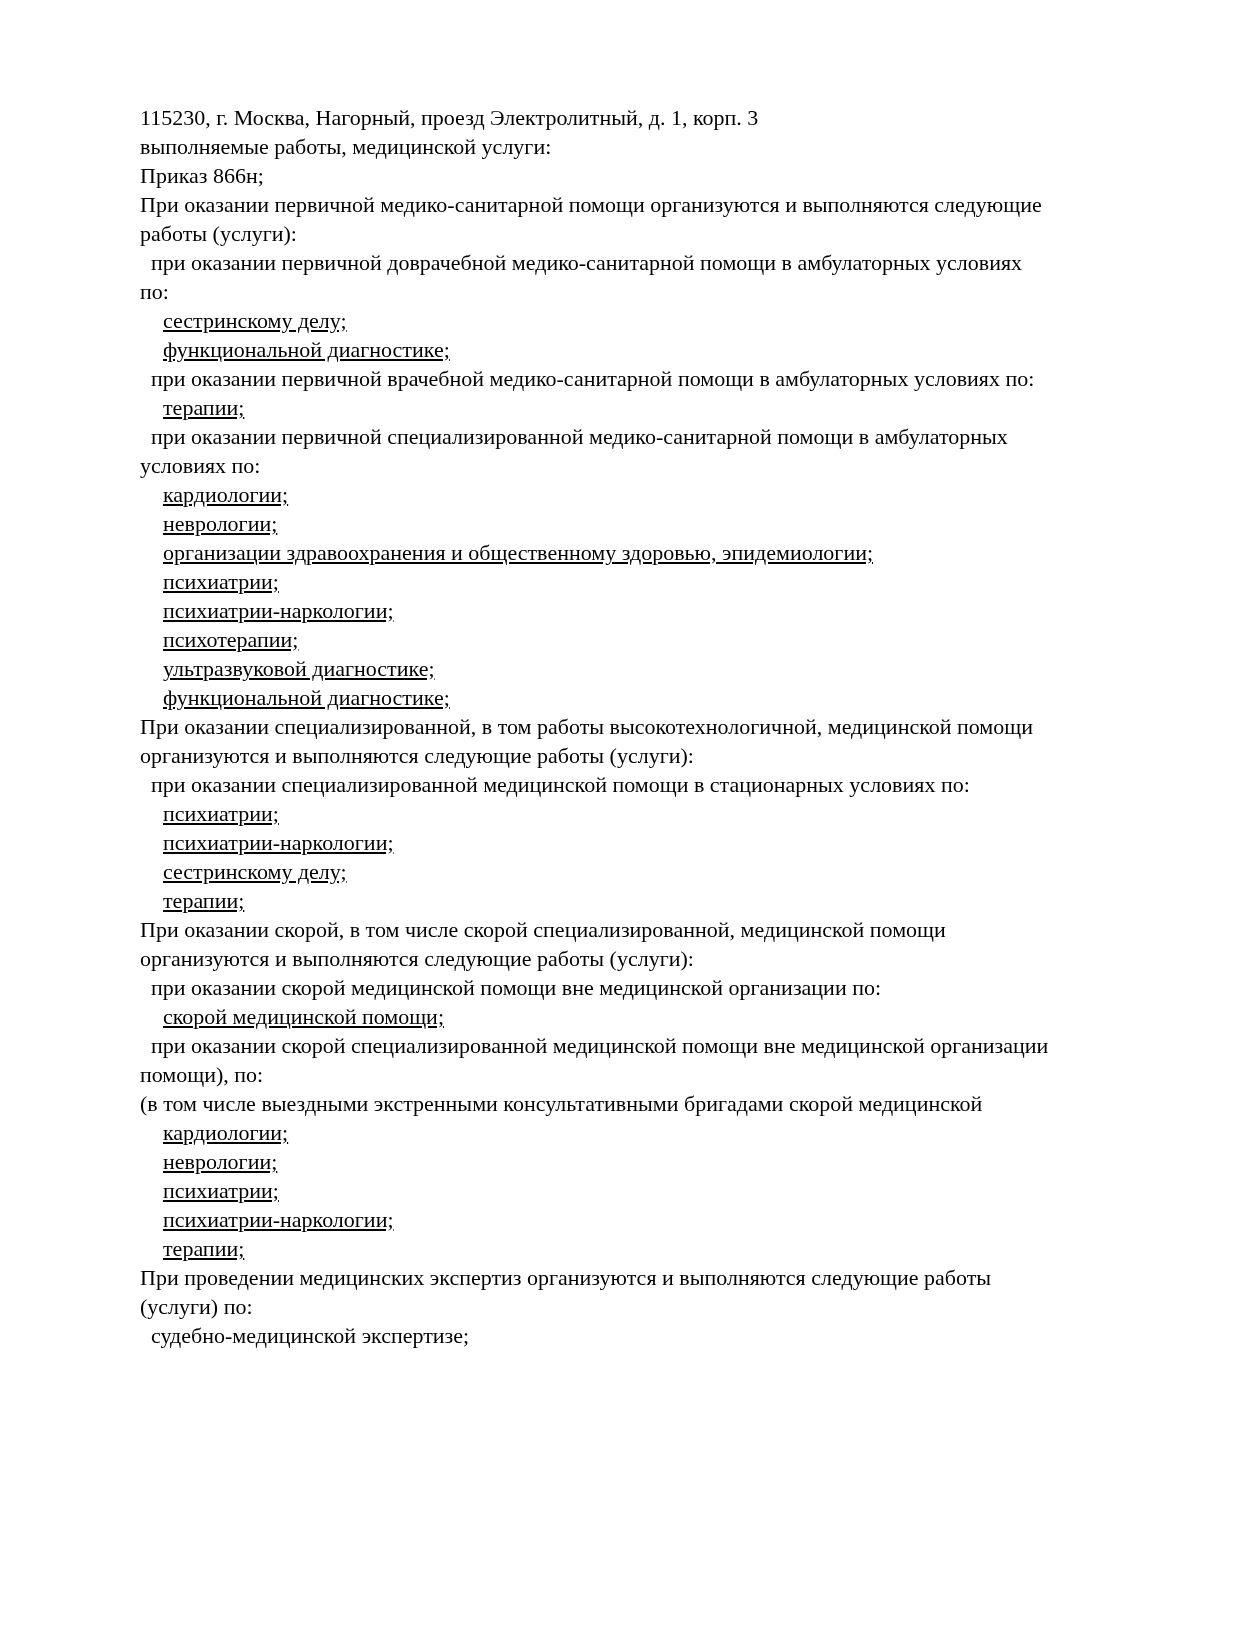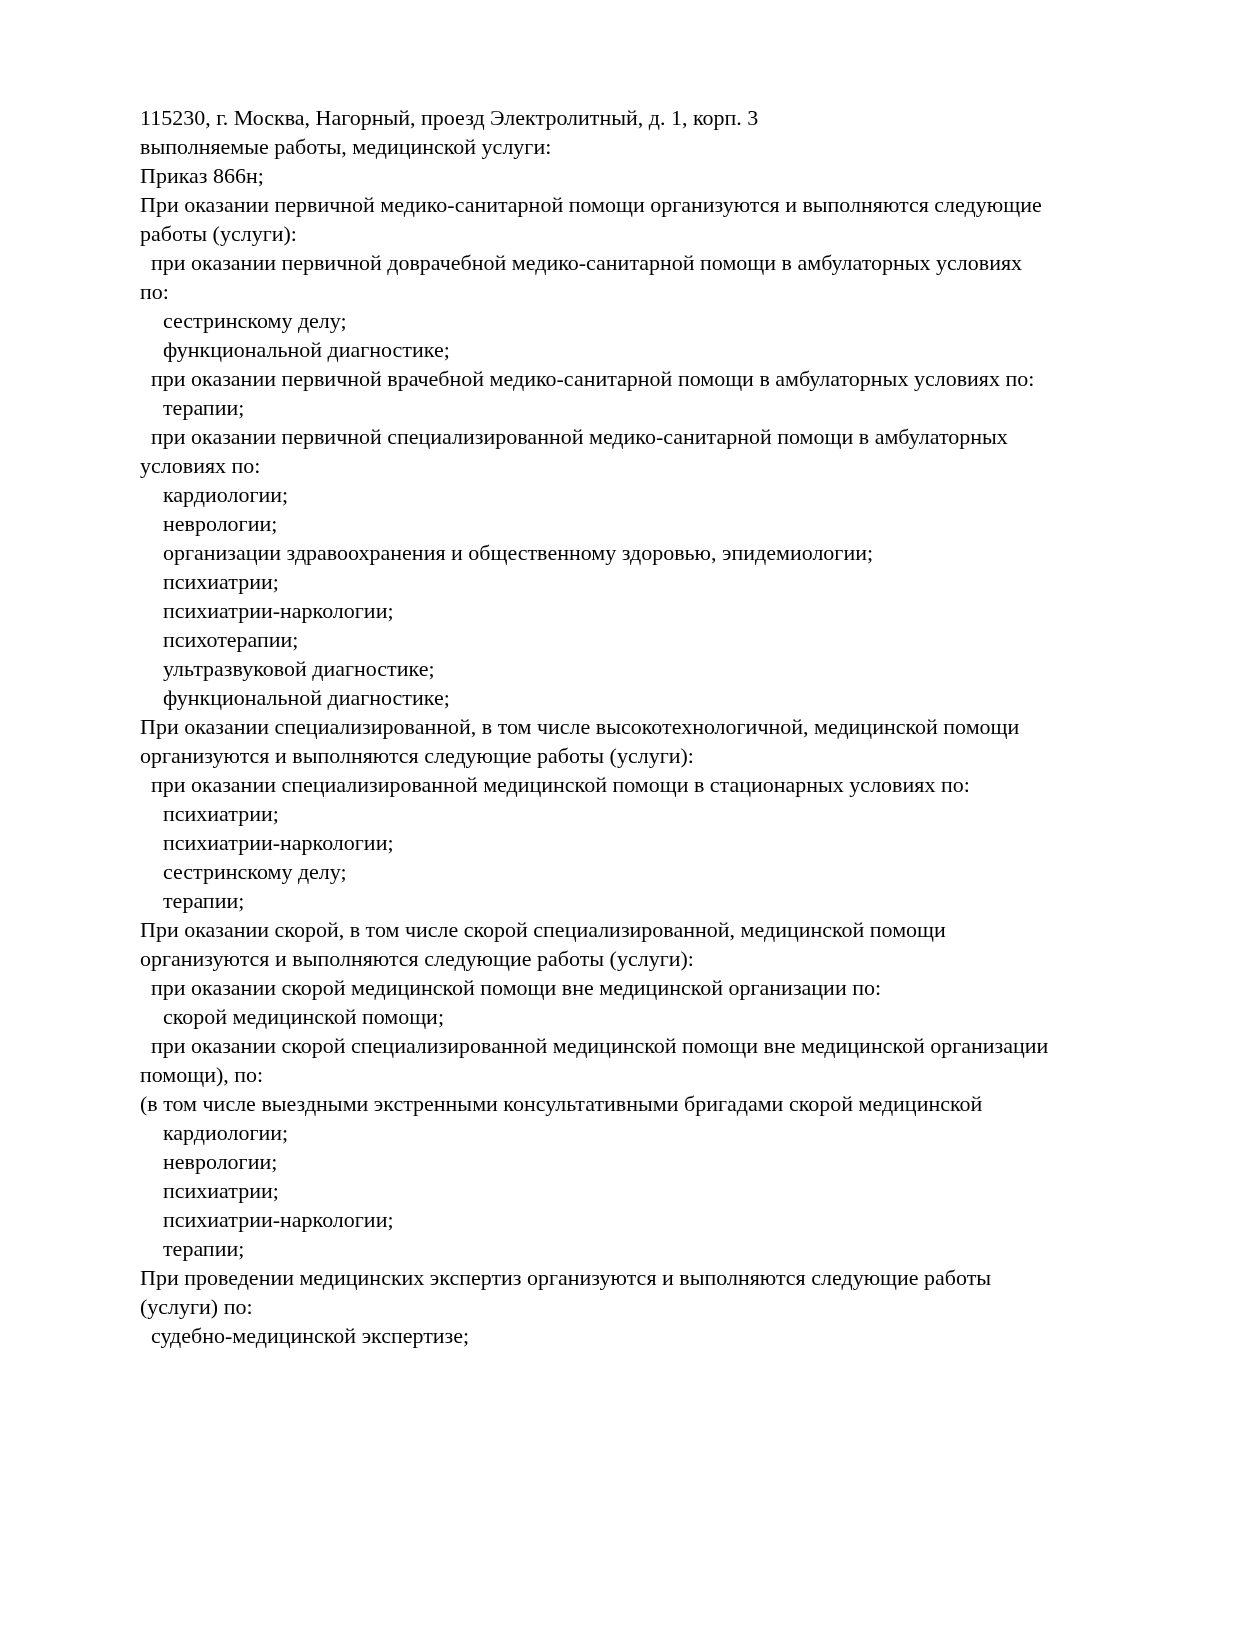--- a/index.html
+++ b/index.html
@@ -31,21 +31,21 @@
     font-size: 22px;
     line-height: 29px;
     text-align: left;
   }
   .line {
     white-space: nowrap;
     height: 29px;
   }
   .indent-0 { padding-left: 0; }
   .indent-1 { padding-left: 11px; }
-  .indent-2 { padding-left: 23px; }
+  .indent-2 { padding-left: 23px; text-decoration: underline; }
 </style>
 </head>
 <body>
 
 <div class="doc-page">
   <div class="text-block">
       <div class="line indent-0">115230, г. Москва, Нагорный, проезд Электролитный, д. 1, корп. 3</div>
       <div class="line indent-0">выполняемые работы, медицинской услуги:</div>
       <div class="line indent-0">Приказ 866н;</div>
       <div class="line indent-0">При оказании первичной медико-санитарной помощи организуются и выполняются следующие</div>
@@ -59,21 +59,21 @@
       <div class="line indent-1">при оказании первичной специализированной медико-санитарной помощи в амбулаторных</div>
       <div class="line indent-0">условиях по:</div>
       <div class="line indent-2">кардиологии;</div>
       <div class="line indent-2">неврологии;</div>
       <div class="line indent-2">организации здравоохранения и общественному здоровью, эпидемиологии;</div>
       <div class="line indent-2">психиатрии;</div>
       <div class="line indent-2">психиатрии-наркологии;</div>
       <div class="line indent-2">психотерапии;</div>
       <div class="line indent-2">ультразвуковой диагностике;</div>
       <div class="line indent-2">функциональной диагностике;</div>
-      <div class="line indent-0">При оказании специализированной, в том числе высокотехнологичной, медицинской помощи</div>
+      <div class="line indent-0">При оказании специализированной, в том работы высокотехнологичной, медицинской помощи</div>
       <div class="line indent-0">организуются и выполняются следующие работы (услуги):</div>
       <div class="line indent-1">при оказании специализированной медицинской помощи в стационарных условиях по:</div>
       <div class="line indent-2">психиатрии;</div>
       <div class="line indent-2">психиатрии-наркологии;</div>
       <div class="line indent-2">сестринскому делу;</div>
       <div class="line indent-2">терапии;</div>
       <div class="line indent-0">При оказании скорой, в том числе скорой специализированной, медицинской помощи</div>
       <div class="line indent-0">организуются и выполняются следующие работы (услуги):</div>
       <div class="line indent-1">при оказании скорой медицинской помощи вне медицинской организации по:</div>
       <div class="line indent-2">скорой медицинской помощи;</div>

